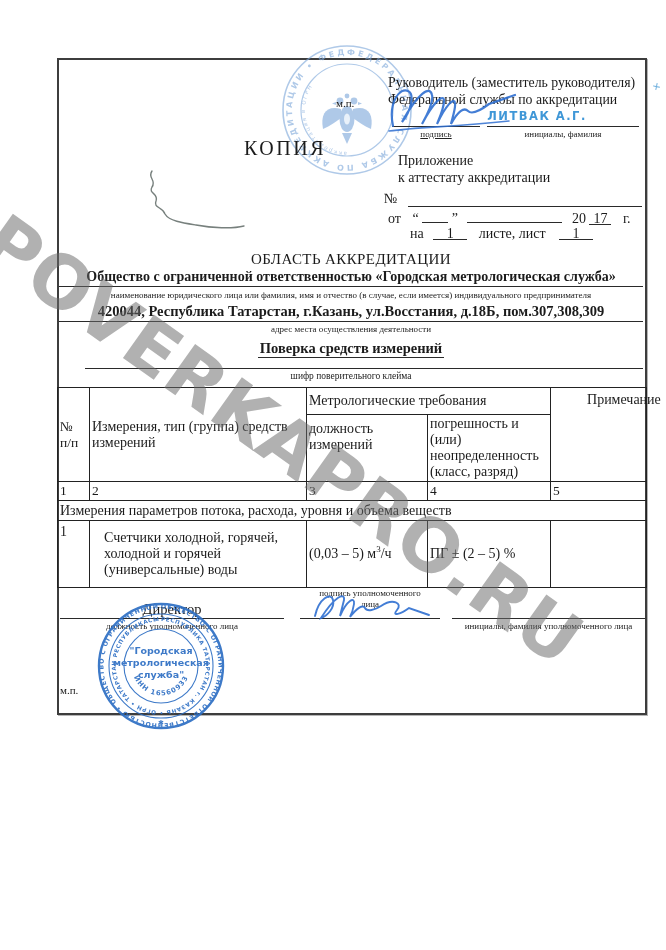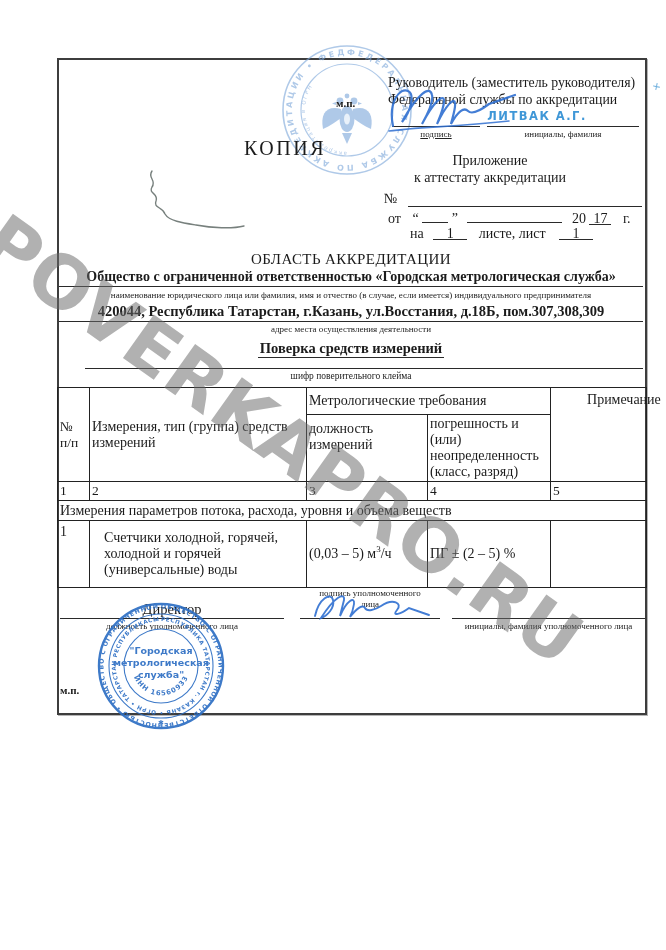--- a/index.html
+++ b/index.html
@@ -14,32 +14,32 @@
   .blank{display:inline-block;border-bottom:1.3px solid #2a2a2a;height:13px;text-align:center;}
   .watermark{position:absolute;left:16px;top:198px;z-index:50;pointer-events:none;
              font-family:"DejaVu Sans", sans-serif;font-weight:bold;font-size:73px;
              letter-spacing:1px;color:rgba(106,106,106,0.52);
              transform:rotate(35.5deg);transform-origin:0 0;white-space:nowrap;}
   .approver{position:absolute;left:388px;top:74px;z-index:3;font-size:13.8px;line-height:17px;white-space:nowrap;}
   .litvak{position:absolute;left:470px;top:109px;width:134px;z-index:4;text-align:center;
           font-family:"DejaVu Sans", sans-serif;font-weight:bold;font-size:11.5px;
           letter-spacing:1.5px;color:#3f97d7;}
   .kopiya{position:absolute;left:244px;top:137px;z-index:3;font-size:20px;letter-spacing:2.5px;}
-  .annex{position:absolute;left:398px;top:152px;width:184px;z-index:3;text-align:center;
+  .annex{position:absolute;left:398px;top:152px;width:184px;z-index:3;text-align:left;
          font-size:14px;line-height:17px;}
   .centerblock{position:absolute;left:59px;width:584px;text-align:center;z-index:3;}
   .orgline{border-bottom:1.3px solid #2a2a2a;padding-bottom:1px;font-weight:bold;}
   table.oa{position:absolute;left:57px;top:387px;width:589px;z-index:3;
            border-collapse:collapse;font-size:14px;table-layout:fixed;}
   table.oa td{border:1.5px solid #222;text-align:left;vertical-align:middle;
               padding:1px 2px;line-height:16px;}
   .footline{position:absolute;border-bottom:1.3px solid #2a2a2a;z-index:3;}
   .footlbl{position:absolute;text-align:center;z-index:3;font-size:14.5px;}
   .footcap{position:absolute;text-align:center;z-index:3;font-size:9px;line-height:10.5px;}
-  .mp{position:absolute;z-index:3;font-size:11px;font-weight:bold;}
+  .mp{position:absolute;z-index:3;font-size:11px;font-weight:normal;}
   .stamp{position:absolute;pointer-events:none;}
   .edgemark{position:absolute;left:652px;top:80px;z-index:3;color:#6fb0de;font-size:11px;
             font-family:"DejaVu Sans", sans-serif;transform:rotate(12deg);}
   sup{font-size:9px;vertical-align:super;line-height:0;}
 </style>
 </head>
 <body>
 
 <div class="page">
 

